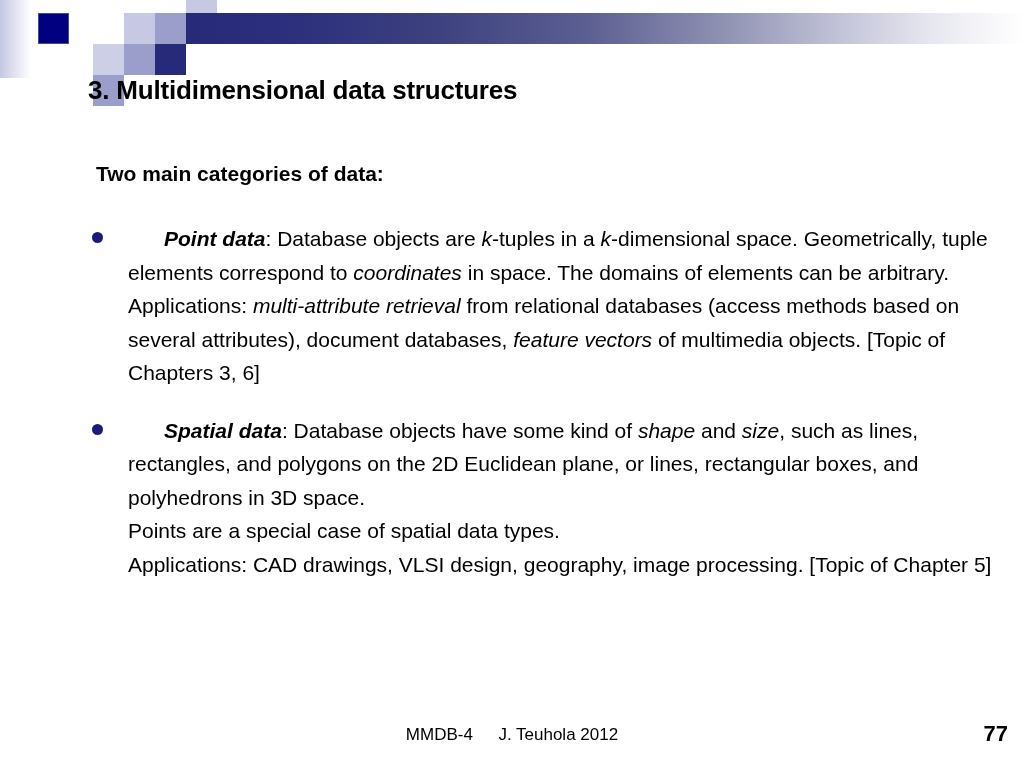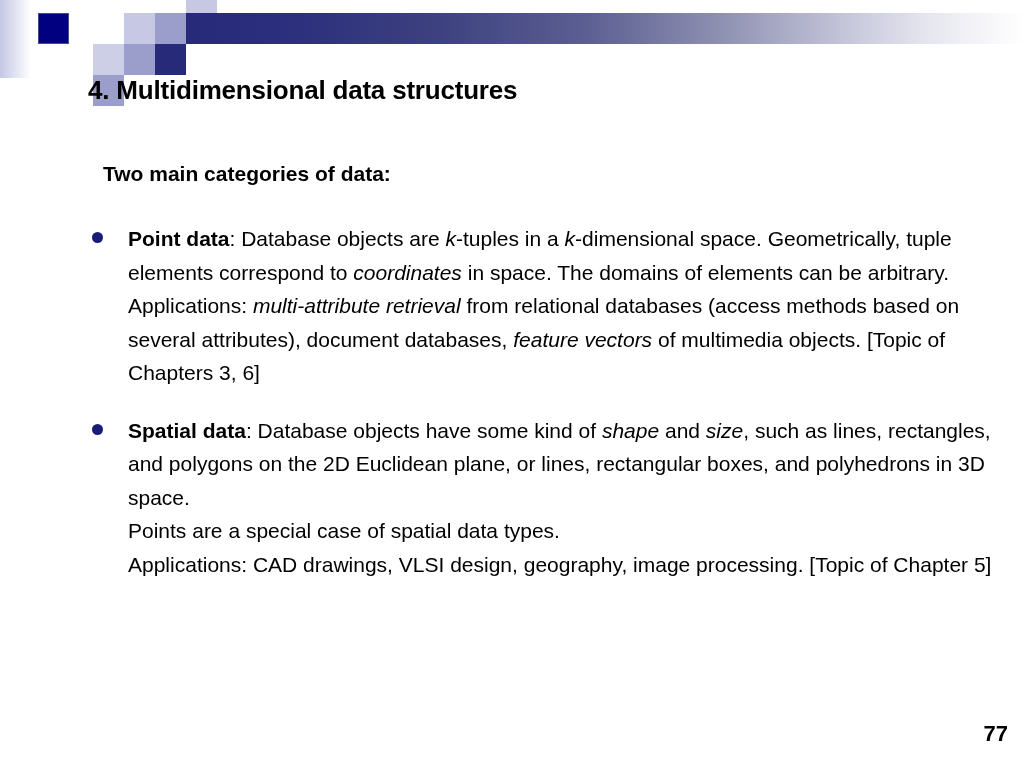--- a/index.html
+++ b/index.html
@@ -71,21 +71,21 @@
     position: absolute;
     left: 88px;
     top: 75px;
     font-size: 26px;
     font-weight: bold;
     letter-spacing: -0.2px;
     white-space: nowrap;
   }
   #slide-subtitle {
     position: absolute;
-    left: 103px;
+    left: 96px;
     top: 162px;
     font-size: 21px;
     font-weight: bold;
     white-space: nowrap;
   }
 
   #bullet-list {
     position: absolute;
     left: 88px;
     top: 222px;
@@ -105,20 +105,22 @@
     border-radius: 50%;
     background: #1b1b7a;
   }
   .bullet-body {
     font-size: 21px;
     line-height: 33.5px;
     color: #000000;
   }
   .bullet-body .lead {
     font-weight: bold;
+    font-style: italic;
+    margin-left: 36px;
   }
   .bullet-body .em {
     font-style: italic;
   }
 
   
   #slide-footer {
     position: absolute;
     left: 0;
     top: 725px;
@@ -151,29 +153,34 @@
   <div class="deco-sq sq-b"></div>
   <div class="deco-sq sq-c"></div>
   <div class="deco-sq sq-d"></div>
   <div class="deco-sq sq-e"></div>
   <div class="deco-sq sq-f"></div>
   <div class="deco-sq sq-g"></div>
   <div class="deco-sq sq-dark"></div>
   <div class="deco-bar"></div>
 </div>
 
-<div id="slide-title">4. Multidimensional data structures</div>
+<div id="slide-title">3. Multidimensional data structures</div>
 <div id="slide-subtitle">Two main categories of data:</div>
 
 <div id="bullet-list">
   <div class="bullet-item">
     <span class="bullet-marker"></span>
     <div class="bullet-body"><span class="lead">Point data</span><span>: Database objects are </span><span class="em">k</span><span>-tuples in a </span><span class="em">k</span><span>-dimensional space. Geometrically, tuple elements correspond to </span><span class="em">coordinates</span><span> in space. The domains of elements can be arbitrary.</span><br><span>Applications: </span><span class="em">multi-attribute retrieval</span><span> from relational databases (access methods based on several attributes), document databases, </span><span class="em">feature vectors</span><span> of multimedia objects. [Topic of Chapters 3, 6]</span></div>
   </div>
   <div class="bullet-item">
     <span class="bullet-marker"></span>
     <div class="bullet-body"><span class="lead">Spatial data</span><span>: Database objects have some kind of </span><span class="em">shape</span><span> and </span><span class="em">size</span><span>, such as lines, rectangles, and polygons on the 2D Euclidean plane, or lines, rectangular boxes, and polyhedrons in 3D space.</span><br><span>Points are a special case of spatial data types.</span><br><span>Applications: CAD drawings, VLSI design, geography, image processing. [Topic of Chapter 5]</span></div>
   </div>
 </div>
 
 <div id="slide-footer">
+  <div id="footer-center">
+    <span>MMDB-4</span>
+    <span class="gap"></span>
+    <span>J. Teuhola 2012</span>
+  </div>
   <div id="page-number">77</div>
 </div>
 
 </body></html>

